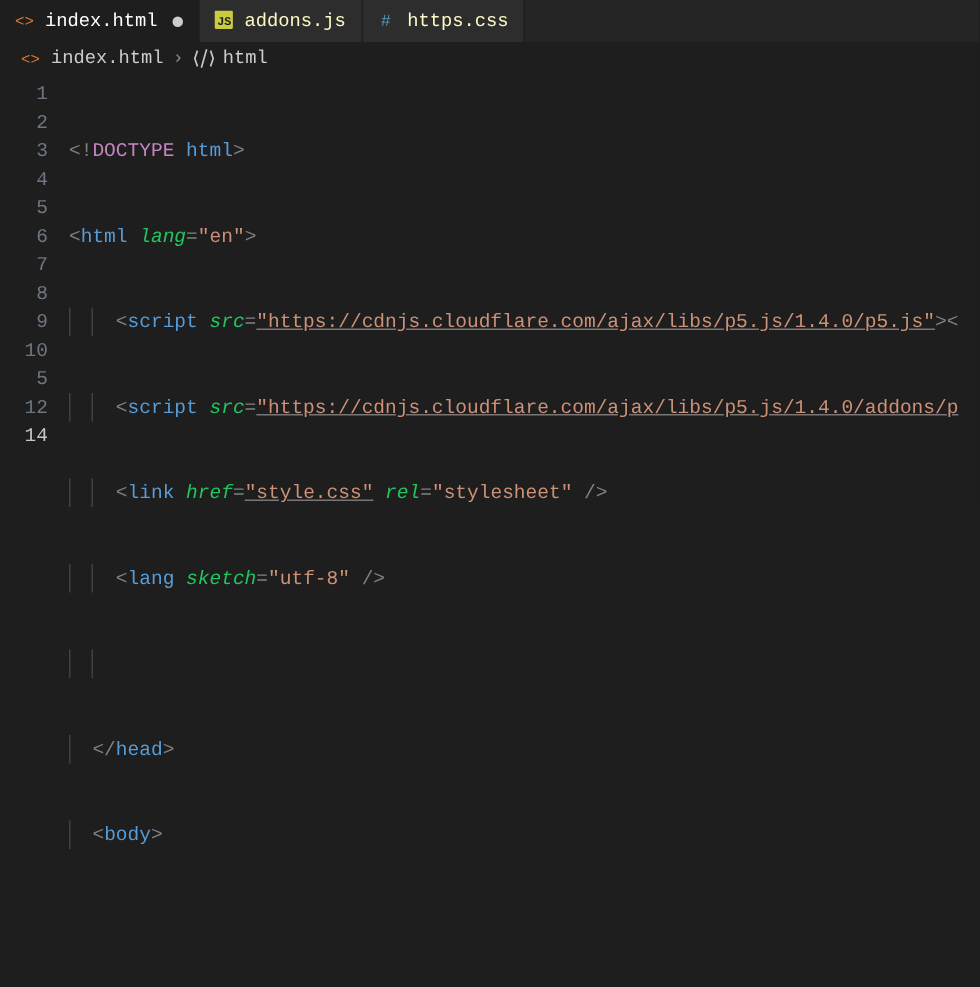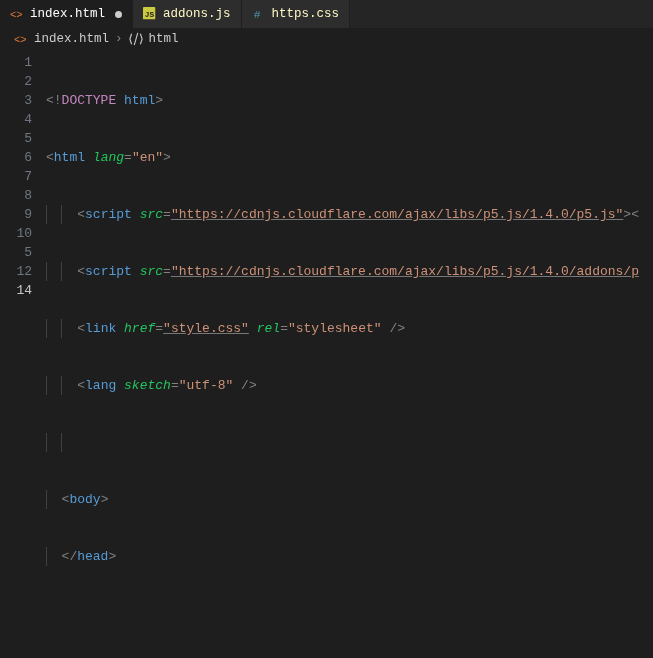--- a/index.html
+++ b/index.html
@@ -155,19 +155,19 @@
   </div>
 
   <div class="code">
     <div class="code-line"><span class="p">&lt;!</span><span class="dt">DOCTYPE</span><span> </span><span class="tg">html</span><span class="p">&gt;</span></div>
     <div class="code-line"><span class="p">&lt;</span><span class="tg">html</span><span> </span><span class="attr">lang</span><span class="p">=</span><span class="str">"en"</span><span class="p">&gt;</span></div>
     <div class="code-line"><span class="indent-guide" style="left:0px"></span><span class="indent-guide" style="left:15px"></span>    <span class="p">&lt;</span><span class="tg">script</span><span> </span><span class="attr">src</span><span class="p">=</span><span class="str link">"https://cdnjs.cloudflare.com/ajax/libs/p5.js/1.4.0/p5.js"</span><span class="p">&gt;&lt;</span></div>
     <div class="code-line"><span class="indent-guide" style="left:0px"></span><span class="indent-guide" style="left:15px"></span>    <span class="p">&lt;</span><span class="tg">script</span><span> </span><span class="attr">src</span><span class="p">=</span><span class="str link">"https://cdnjs.cloudflare.com/ajax/libs/p5.js/1.4.0/addons/p</span></div>
     <div class="code-line"><span class="indent-guide" style="left:0px"></span><span class="indent-guide" style="left:15px"></span>    <span class="p">&lt;</span><span class="tg">link</span><span> </span><span class="attr">href</span><span class="p">=</span><span class="str link">"style.css"</span><span> </span><span class="attr">rel</span><span class="p">=</span><span class="str">"stylesheet"</span><span class="p"> /&gt;</span></div>
     <div class="code-line"><span class="indent-guide" style="left:0px"></span><span class="indent-guide" style="left:15px"></span>    <span class="p">&lt;</span><span class="tg">lang</span><span> </span><span class="attr">sketch</span><span class="p">=</span><span class="str">"utf-8"</span><span class="p"> /&gt;</span></div>
     <div class="code-line"><span class="indent-guide" style="left:0px"></span><span class="indent-guide" style="left:15px"></span></div>
+    <div class="code-line"><span class="indent-guide" style="left:0px"></span>  <span class="p">&lt;/</span><span class="tg">head</span><span class="p">&gt;</span></div>
     <div class="code-line"><span class="indent-guide" style="left:0px"></span>  <span class="p">&lt;</span><span class="tg">body</span><span class="p">&gt;</span></div>
-    <div class="code-line"><span class="indent-guide" style="left:0px"></span>  <span class="p">&lt;/</span><span class="tg">head</span><span class="p">&gt;</span></div>
     
     
     
   </div>
 </div>
 
 </body></html>

